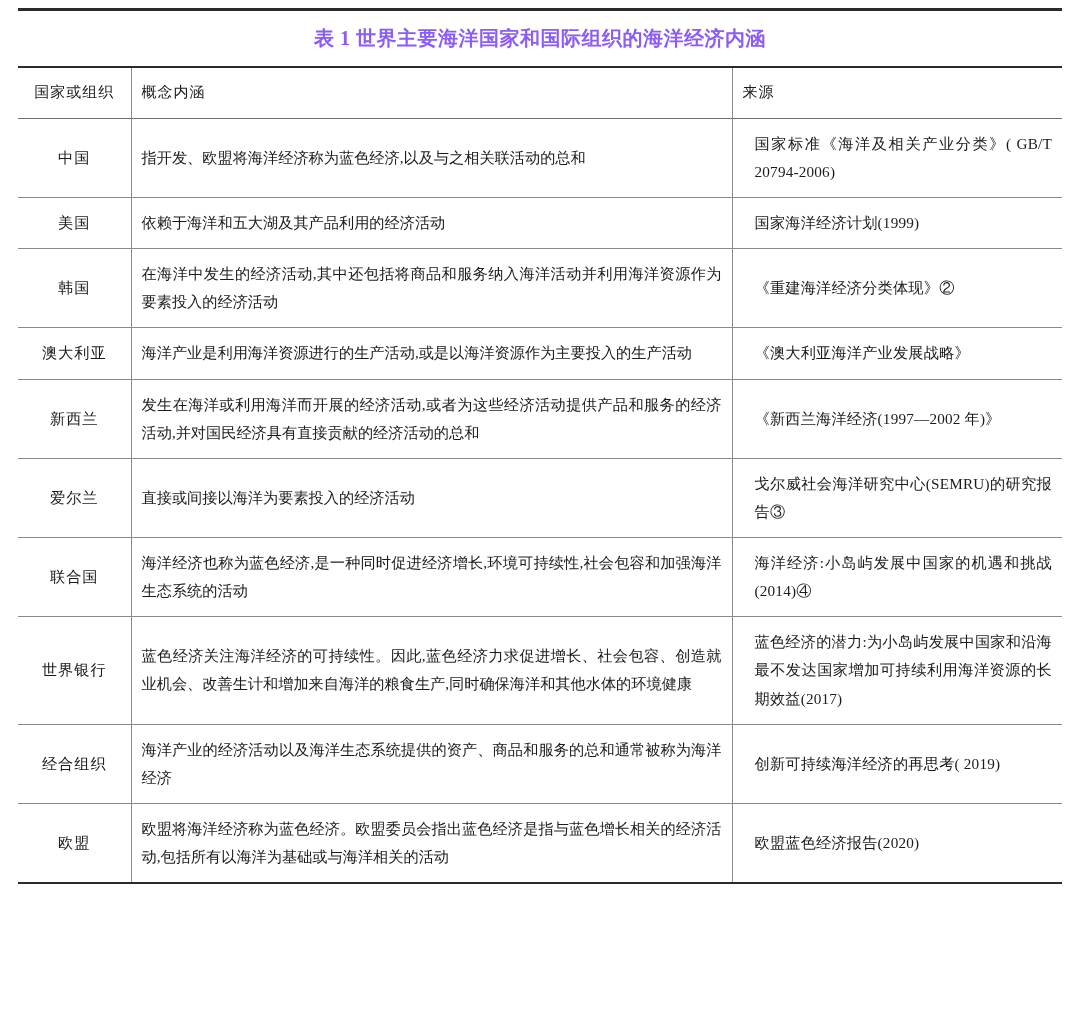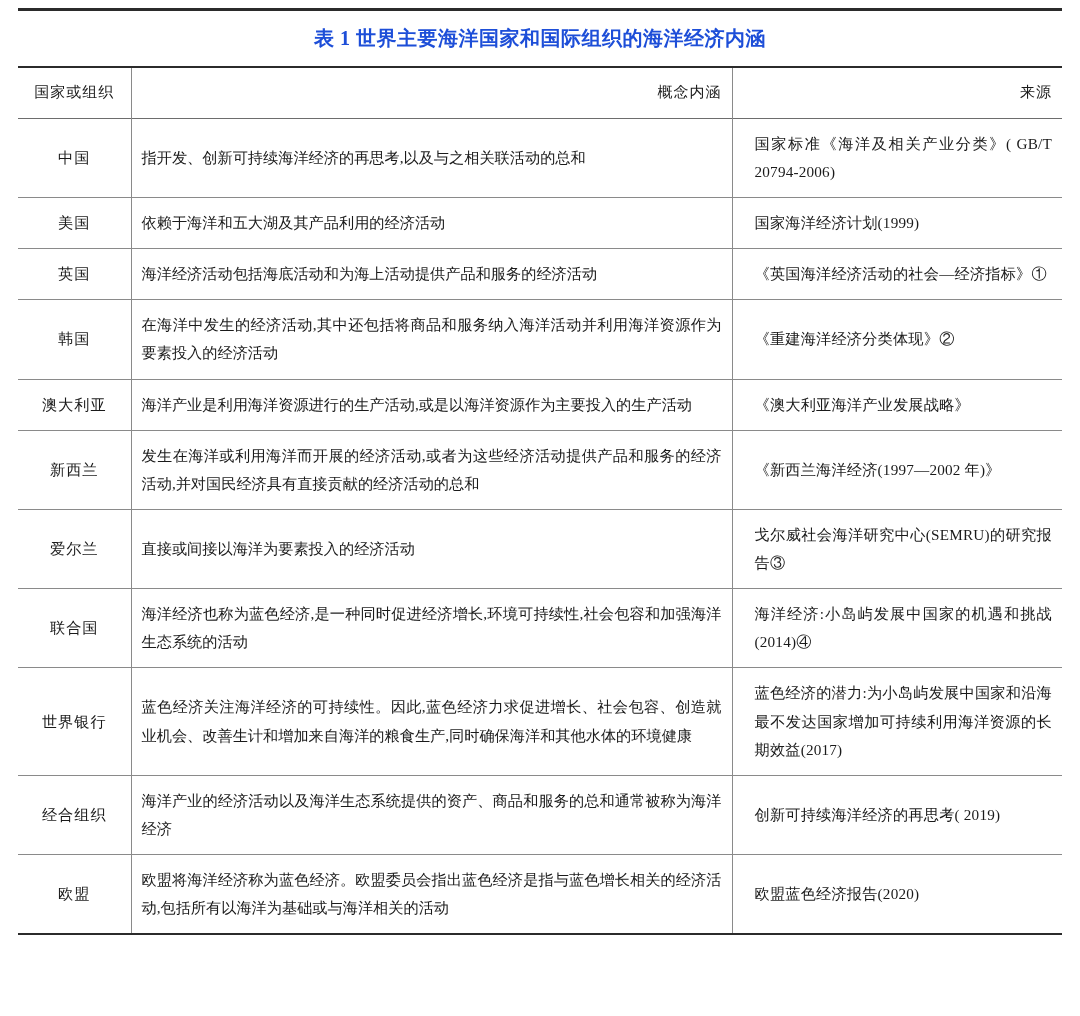--- a/index.html
+++ b/index.html
@@ -26,21 +26,21 @@
     height: 3px;
     background: #2b2b2b;
     margin: 8px 0 0 0;
   }
   .table-title {
     text-align: center;
     font-size: 20px;
     font-weight: bold;
     letter-spacing: 0.5px;
     padding: 14px 0 14px 0;
-    color: #1d4ed8;
+    color: #8b5cf6;
   }
   table.t1 {
     width: 100%;
     border-collapse: collapse;
     table-layout: fixed;
     font-size: 15.2px;
   }
   table.t1 col.c-country { width: 113px; }
   table.t1 col.c-concept { width: 601px; }
   table.t1 col.c-source  { width: 330px; }
@@ -66,21 +66,21 @@
     letter-spacing: 1px;
   }
   th.col-concept, td.cell-concept {
     text-align: justify;
     text-justify: inter-ideograph;
     border-right: 1.2px solid #8a8a8a;
     padding-left: 14px;
     padding-right: 16px;
   }
   th.col-concept, th.col-source {
-    text-align: right;
+    text-align: left;
   }
   td.cell-source {
     text-align: justify;
     text-justify: inter-ideograph;
     padding-left: 13px;
     padding-right: 12px;
   }
   th {
     font-weight: normal;
     font-size: 15px;
@@ -111,32 +111,27 @@
     <thead>
       <tr>
         <th class="col-country">国家或组织</th>
         <th class="col-concept">概念内涵</th>
         <th class="col-source">来源</th>
       </tr>
     </thead>
     <tbody id="table-body">
         <tr>
           <td class="cell-country">中国</td>
-          <td class="cell-concept">指开发、创新可持续海洋经济的再思考,以及与之相关联活动的总和</td>
+          <td class="cell-concept">指开发、欧盟将海洋经济称为蓝色经济,以及与之相关联活动的总和</td>
           <td class="cell-source justify-wide">国家标准《海洋及相关产业分类》( GB/T 20794-2006)</td>
         </tr>
         <tr>
           <td class="cell-country">美国</td>
           <td class="cell-concept">依赖于海洋和五大湖及其产品利用的经济活动</td>
           <td class="cell-source justify-wide">国家海洋经济计划(1999)</td>
-        </tr>
-        <tr>
-          <td class="cell-country">英国</td>
-          <td class="cell-concept">海洋经济活动包括海底活动和为海上活动提供产品和服务的经济活动</td>
-          <td class="cell-source justify-wide">《英国海洋经济活动的社会—经济指标》①</td>
         </tr>
         <tr>
           <td class="cell-country">韩国</td>
           <td class="cell-concept">在海洋中发生的经济活动,其中还包括将商品和服务纳入海洋活动并利用海洋资源作为要素投入的经济活动</td>
           <td class="cell-source justify-wide">《重建海洋经济分类体现》②</td>
         </tr>
         <tr>
           <td class="cell-country">澳大利亚</td>
           <td class="cell-concept">海洋产业是利用海洋资源进行的生产活动,或是以海洋资源作为主要投入的生产活动</td>
           <td class="cell-source justify-wide">《澳大利亚海洋产业发展战略》</td>

